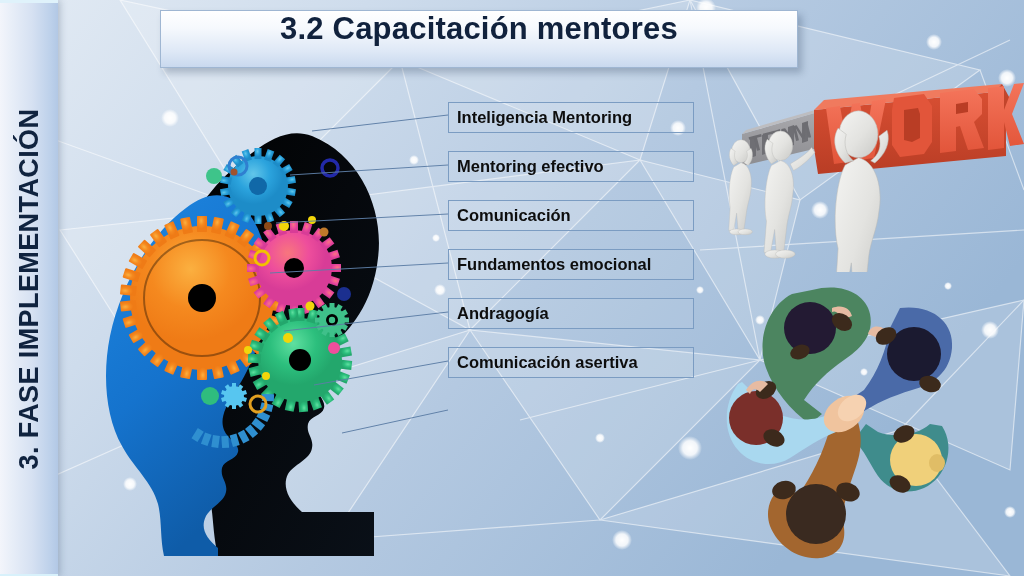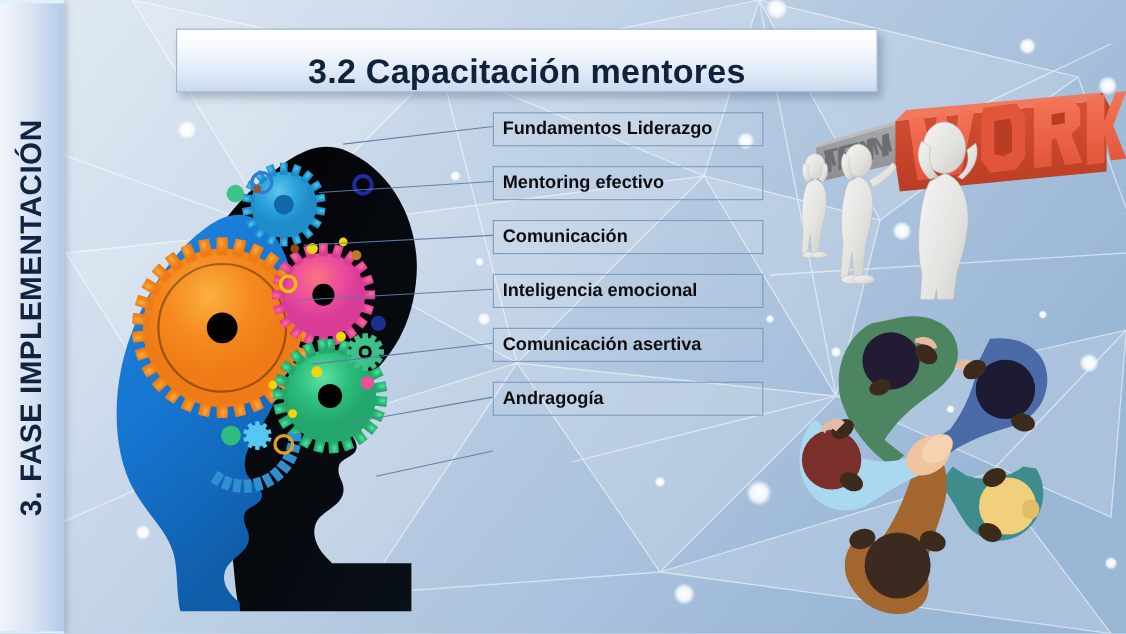--- a/index.html
+++ b/index.html
@@ -26,25 +26,25 @@
   #sidebar-label{
     position:absolute;left:50%;top:50%;
     transform:translate(-50%,-50%) rotate(-90deg);
     transform-origin:center center;
     white-space:nowrap;
     font-size:27px;font-weight:bold;letter-spacing:.4px;
     color:#10233f;
   }
   
   #title-bar{
-    position:absolute;left:160px;top:26px;width:636px;height:56px;
+    position:absolute;left:160px;top:10px;width:636px;height:56px;
     background:linear-gradient(180deg,#ffffff 0%,#f6f9fd 30%,#dee8f6 72%,#c9d9ee 100%);
     border:1px solid #9fb6d2;
     box-shadow:4px 5px 7px rgba(40,60,90,.28), inset 0 1px 0 #ffffff;
-    display:flex;align-items:flex-end;justify-content:center;
+    display:flex;align-items:flex-start;justify-content:center;
   }
   #title-text{
     font-size:31px;font-weight:bold;color:#11223d;letter-spacing:.2px;
   }
   
   #head-graphic{position:absolute;left:62px;top:108px;width:336px;height:448px;}
   
   #connectors{position:absolute;left:270px;top:95px;width:200px;height:340px;}
   
   #topic-list{position:absolute;left:448px;top:102px;width:246px;}
@@ -411,36 +411,36 @@
       <line x1="6" y1="128" x2="178" y2="119"></line>
       <line x1="0" y1="178" x2="178" y2="168"></line>
       <line x1="14" y1="236" x2="178" y2="217"></line>
       <line x1="44" y1="290" x2="178" y2="266"></line>
       <line x1="72" y1="338" x2="178" y2="315"></line>
     </g>
   </svg>
 
   <div id="topic-list">
     <div class="topic-box">
-      <span class="topic-label">Fundamentos Liderazgo</span>
+      <span class="topic-label">Inteligencia Mentoring</span>
     </div>
     <div class="topic-box">
       <span class="topic-label">Mentoring efectivo</span>
     </div>
     <div class="topic-box">
       <span class="topic-label">Comunicación</span>
     </div>
     <div class="topic-box">
-      <span class="topic-label">Inteligencia emocional</span>
+      <span class="topic-label">Fundamentos emocional</span>
+    </div>
+    <div class="topic-box">
+      <span class="topic-label">Andragogía</span>
     </div>
     <div class="topic-box">
       <span class="topic-label">Comunicación asertiva</span>
-    </div>
-    <div class="topic-box">
-      <span class="topic-label">Andragogía</span>
     </div>
   </div>
 
   <svg id="teamwork-art" viewBox="0 0 318 190">
     <defs>
       <linearGradient id="redTop" x1="0" y1="0" x2="0" y2="1">
         <stop offset="0%" stop-color="#f4745a"></stop>
         <stop offset="100%" stop-color="#e2553a"></stop>
       </linearGradient>
       <linearGradient id="redSide" x1="0" y1="0" x2="0" y2="1">

